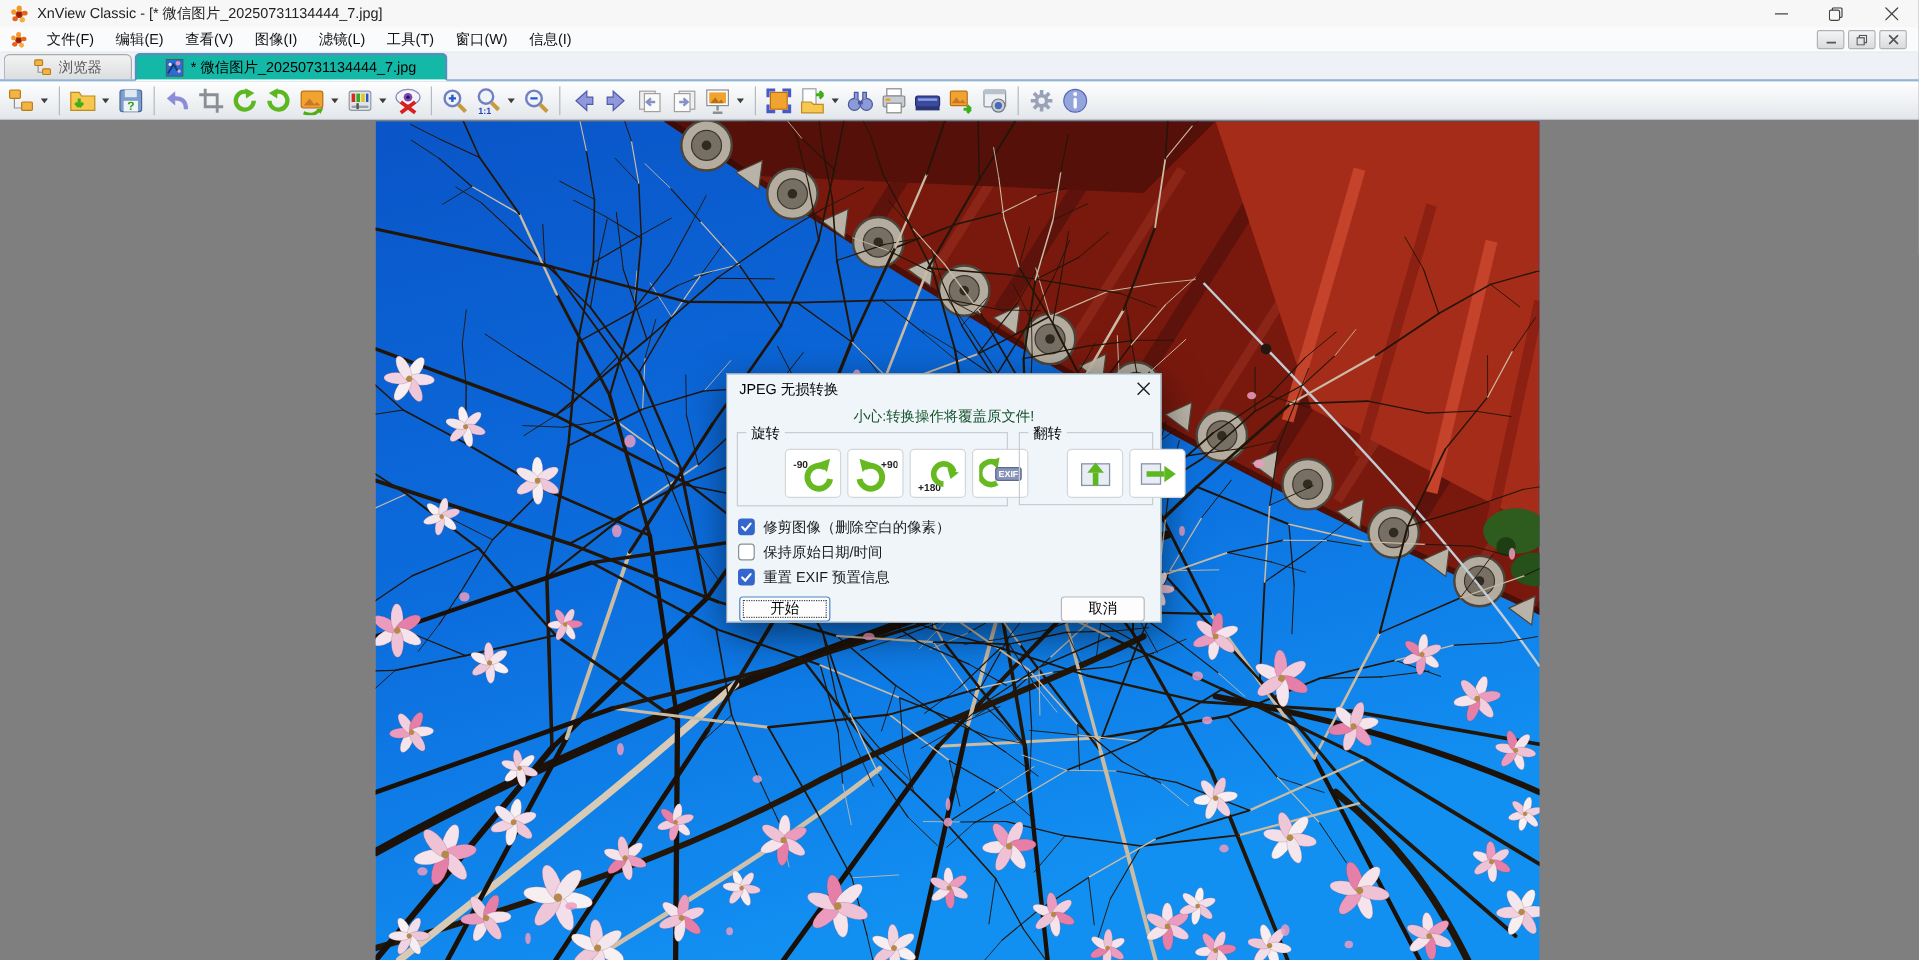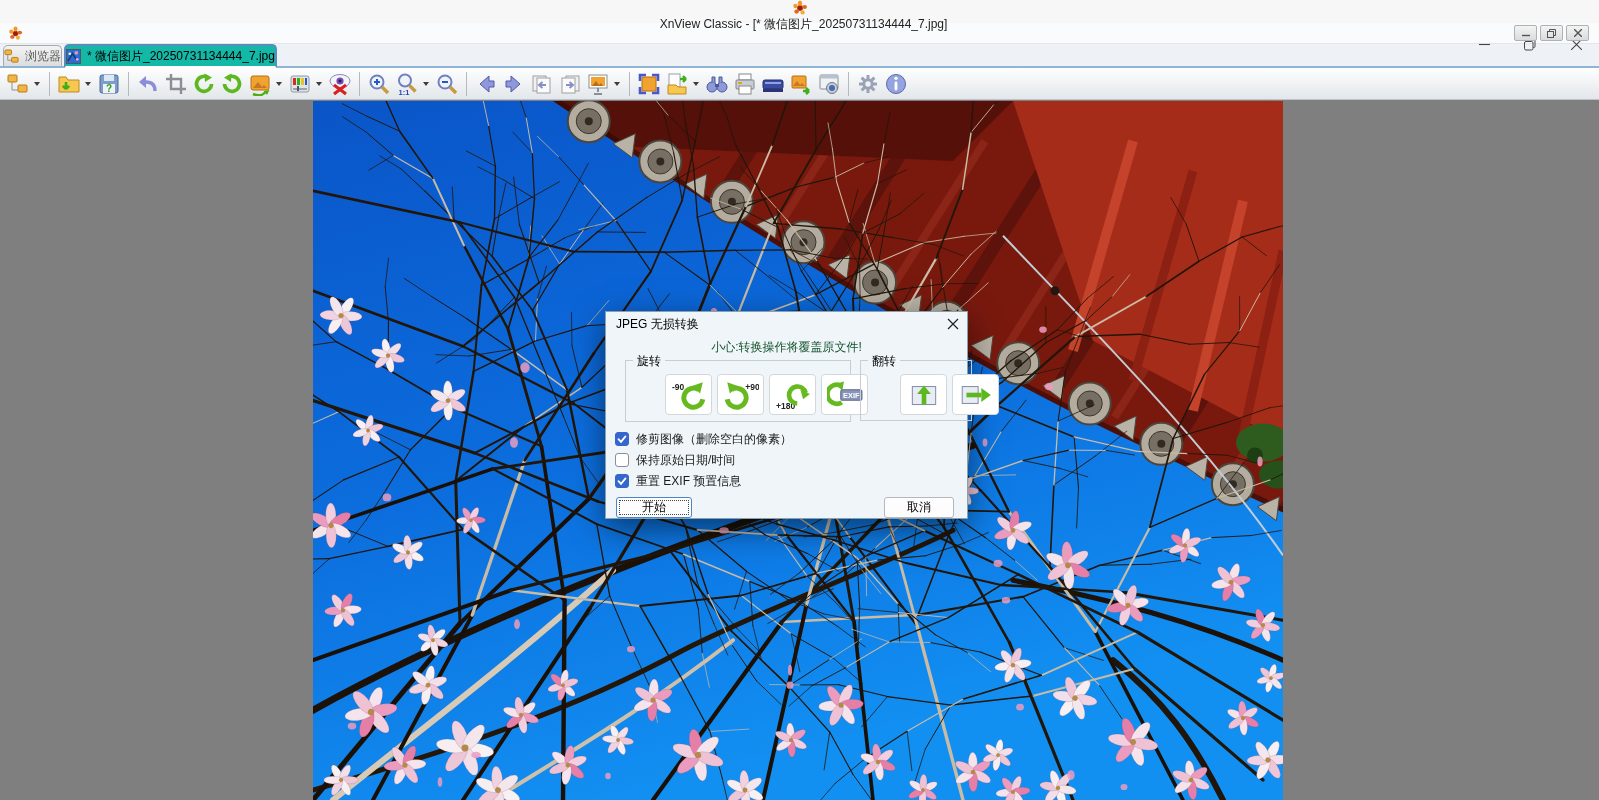--- a/index.html
+++ b/index.html
@@ -1,37 +1,37 @@
 <!DOCTYPE html>
 <html style="--accent: #3566cd; --client_bg: #7f7f7f; --dialog_bg: #eff5f9; --sky_top: #0a55c8; --sky_mid: #0c6ede; --sky_bottom: #1290f2; --roof_base: #79190e; --roof_bright: #a62c1a; --flower_pink: #eb9cbe;"><head>
 <meta charset="utf-8">
 <style>
   * { margin:0; padding:0; box-sizing:border-box; }
   html,body { width:1599px; height:800px; overflow:hidden; background:#000;
     font-family:"Liberation Sans","DejaVu Sans",sans-serif; font-size:12px; color:#1a1a1a; }
   .window { position:relative; width:1599px; height:800px; background:#fff; }
 
   
-  .titlebar { height:23px; background:#f7f7f7; display:flex; align-items:center; padding-left:8px;flex-direction:column; }
+  .titlebar { height:23px; background:#f7f7f7; display:flex; align-items:center; padding-left:8px; }
   .app-icon { width:16px; height:16px; margin-right:7px; flex:0 0 auto; }
   .title-text { color:#222; }
   .win-controls { margin-left:auto; display:flex; height:23px; }
   .win-btn { width:46px; height:23px; display:flex; align-items:center; justify-content:center; color:#444; }
 
   
   .menubar { height:21px; background:#fafbfc; display:flex; align-items:center; padding-left:8px; border-bottom:1px solid #e4e6e8; }
   .menubar .app-icon { width:15px; height:15px; }
   .menu-item { padding:2px 9px; color:#111; }
   .mdi-controls { margin-left:auto; display:flex; gap:3px; margin-right:10px; }
   .mdi-btn { width:23px; height:16px; border:1px solid #aeb2b6; border-radius:2px;
     background:linear-gradient(#f4f4f4,#d9dbdd); display:flex; align-items:center; justify-content:center; color:#555; }
 
   
   .tabbar { height:24px; background:#eef2f6; display:flex; align-items:flex-end; padding-left:3px; border-bottom:2px solid #8fb4d6; }
-  .tab { display:flex; align-items:center; gap:6px; height:21px; padding:0 0; margin-right:2px;
+  .tab { display:flex; align-items:center; gap:6px; height:21px; padding:0 24px; margin-right:2px;
     border:1px solid #a6aaae; border-bottom:none; border-radius:5px 5px 0 0;
     background:linear-gradient(#f3f3f3,#dcdddf); color:#5a5a5a; }
   .tab.active { height:24px; margin-bottom:-2px; background:#14b8a6; border:2px solid #5b8cbe; border-bottom:2px solid #fff;
     color:#000; }
   .tab-icon { width:15px; height:15px; flex:0 0 auto; }
 
   
   .toolbar { height:32px; background:linear-gradient(#fefefe,#e3e7eb); border-bottom:1px solid #bdc3c9;
     display:flex; align-items:center; padding-left:4px; }
   .tb-btn { height:28px; display:flex; align-items:center; justify-content:center; padding:0 2px; border-radius:3px; }
@@ -45,21 +45,21 @@
   .photo { position:absolute; left:313px; top:1px; width:970px; height:699px; }
   .photo svg { display:block; width:100%; height:100%; }
 
   
   .dialog { position:absolute; left:605px; top:211px; width:363px; height:208px;
     background:var(--dialog_bg,#eff5f9); border:1px solid #8aa0ae; box-shadow:0 10px 30px rgba(0,0,0,.5); }
   .dlg-titlebar { height:24px; display:flex; align-items:center; padding:0 0 0 10px; }
   .dlg-title { color:#000; }
   .dlg-close { margin-left:auto; width:28px; height:20px; display:flex; align-items:center; justify-content:center; color:#222; }
   .dlg-warning { text-align:center; margin-top:3px; color:#14532d; }
-  .grp { position:absolute; border:1px solid #c3ced5;margin-left:11px; }
+  .grp { position:absolute; border:1px solid #c3ced5; }
   .grp-label { position:absolute; top:-8px; left:7px; background:var(--dialog_bg,#eff5f9); padding:0 4px; color:#000; }
   .grp-rotate { left:8px; top:48px; width:226px; height:62px; }
   .grp-flip  { left:243px; top:48px; width:112px; height:61px; }
   .grp-btns { position:absolute; left:6px; top:13px; display:flex; gap:5px;padding-left:33px; }
   .dlg-iconbtn { width:47px; height:41px; background:#fff; border:1px solid #d3d7da; border-radius:4px;
     display:flex; align-items:center; justify-content:center; }
   .dlg-iconbtn svg { width:36px; height:32px; }
   .opt-row { position:absolute; left:9px; display:flex; align-items:center; gap:7px; height:16px; }
   .chk { width:14px; height:14px; border-radius:3px; flex:0 0 auto; display:flex; align-items:center; justify-content:center; }
   .chk.on { background:var(--accent,#3566cd); border:1px solid var(--accent,#3566cd); }
@@ -112,20 +112,30 @@
       <svg viewBox="0 0 16 16">
           <circle cx="8" cy="8" r="3" fill="#c03010"></circle>
           <ellipse cx="8" cy="3.2" rx="2.2" ry="2.6" fill="#f2992c"></ellipse>
           <ellipse cx="12.6" cy="7" rx="2.4" ry="2" fill="#e8641e"></ellipse>
           <ellipse cx="10.6" cy="12.4" rx="2.2" ry="2.2" fill="#f0b040"></ellipse>
           <ellipse cx="4.6" cy="11.6" rx="2.3" ry="2.1" fill="#e8641e"></ellipse>
           <ellipse cx="3.4" cy="6" rx="2.1" ry="2.2" fill="#f2992c"></ellipse>
           <circle cx="8" cy="8" r="2" fill="#8c2208"></circle>
         </svg>
     </span>
+    <div id="menu-items" style="display:flex">
+        <span class="menu-item">文件(F)</span>
+        <span class="menu-item">编辑(E)</span>
+        <span class="menu-item">查看(V)</span>
+        <span class="menu-item">图像(I)</span>
+        <span class="menu-item">滤镜(L)</span>
+        <span class="menu-item">工具(T)</span>
+        <span class="menu-item">窗口(W)</span>
+        <span class="menu-item">信息(I)</span>
+      </div>
     <div class="mdi-controls">
       <div class="mdi-btn">
         <svg width="8" height="8" viewBox="0 0 8 8">
             <path d="M0 6.5h8" stroke="#555" stroke-width="1.4"></path>
           </svg>
       </div>
       <div class="mdi-btn">
         <svg width="9" height="9" viewBox="0 0 9 9" fill="none" stroke="#555">
             <rect x="0.5" y="2.5" width="6" height="6"></rect>
             <path d="M2.5 2.5v-2h6v6h-2"></path>

